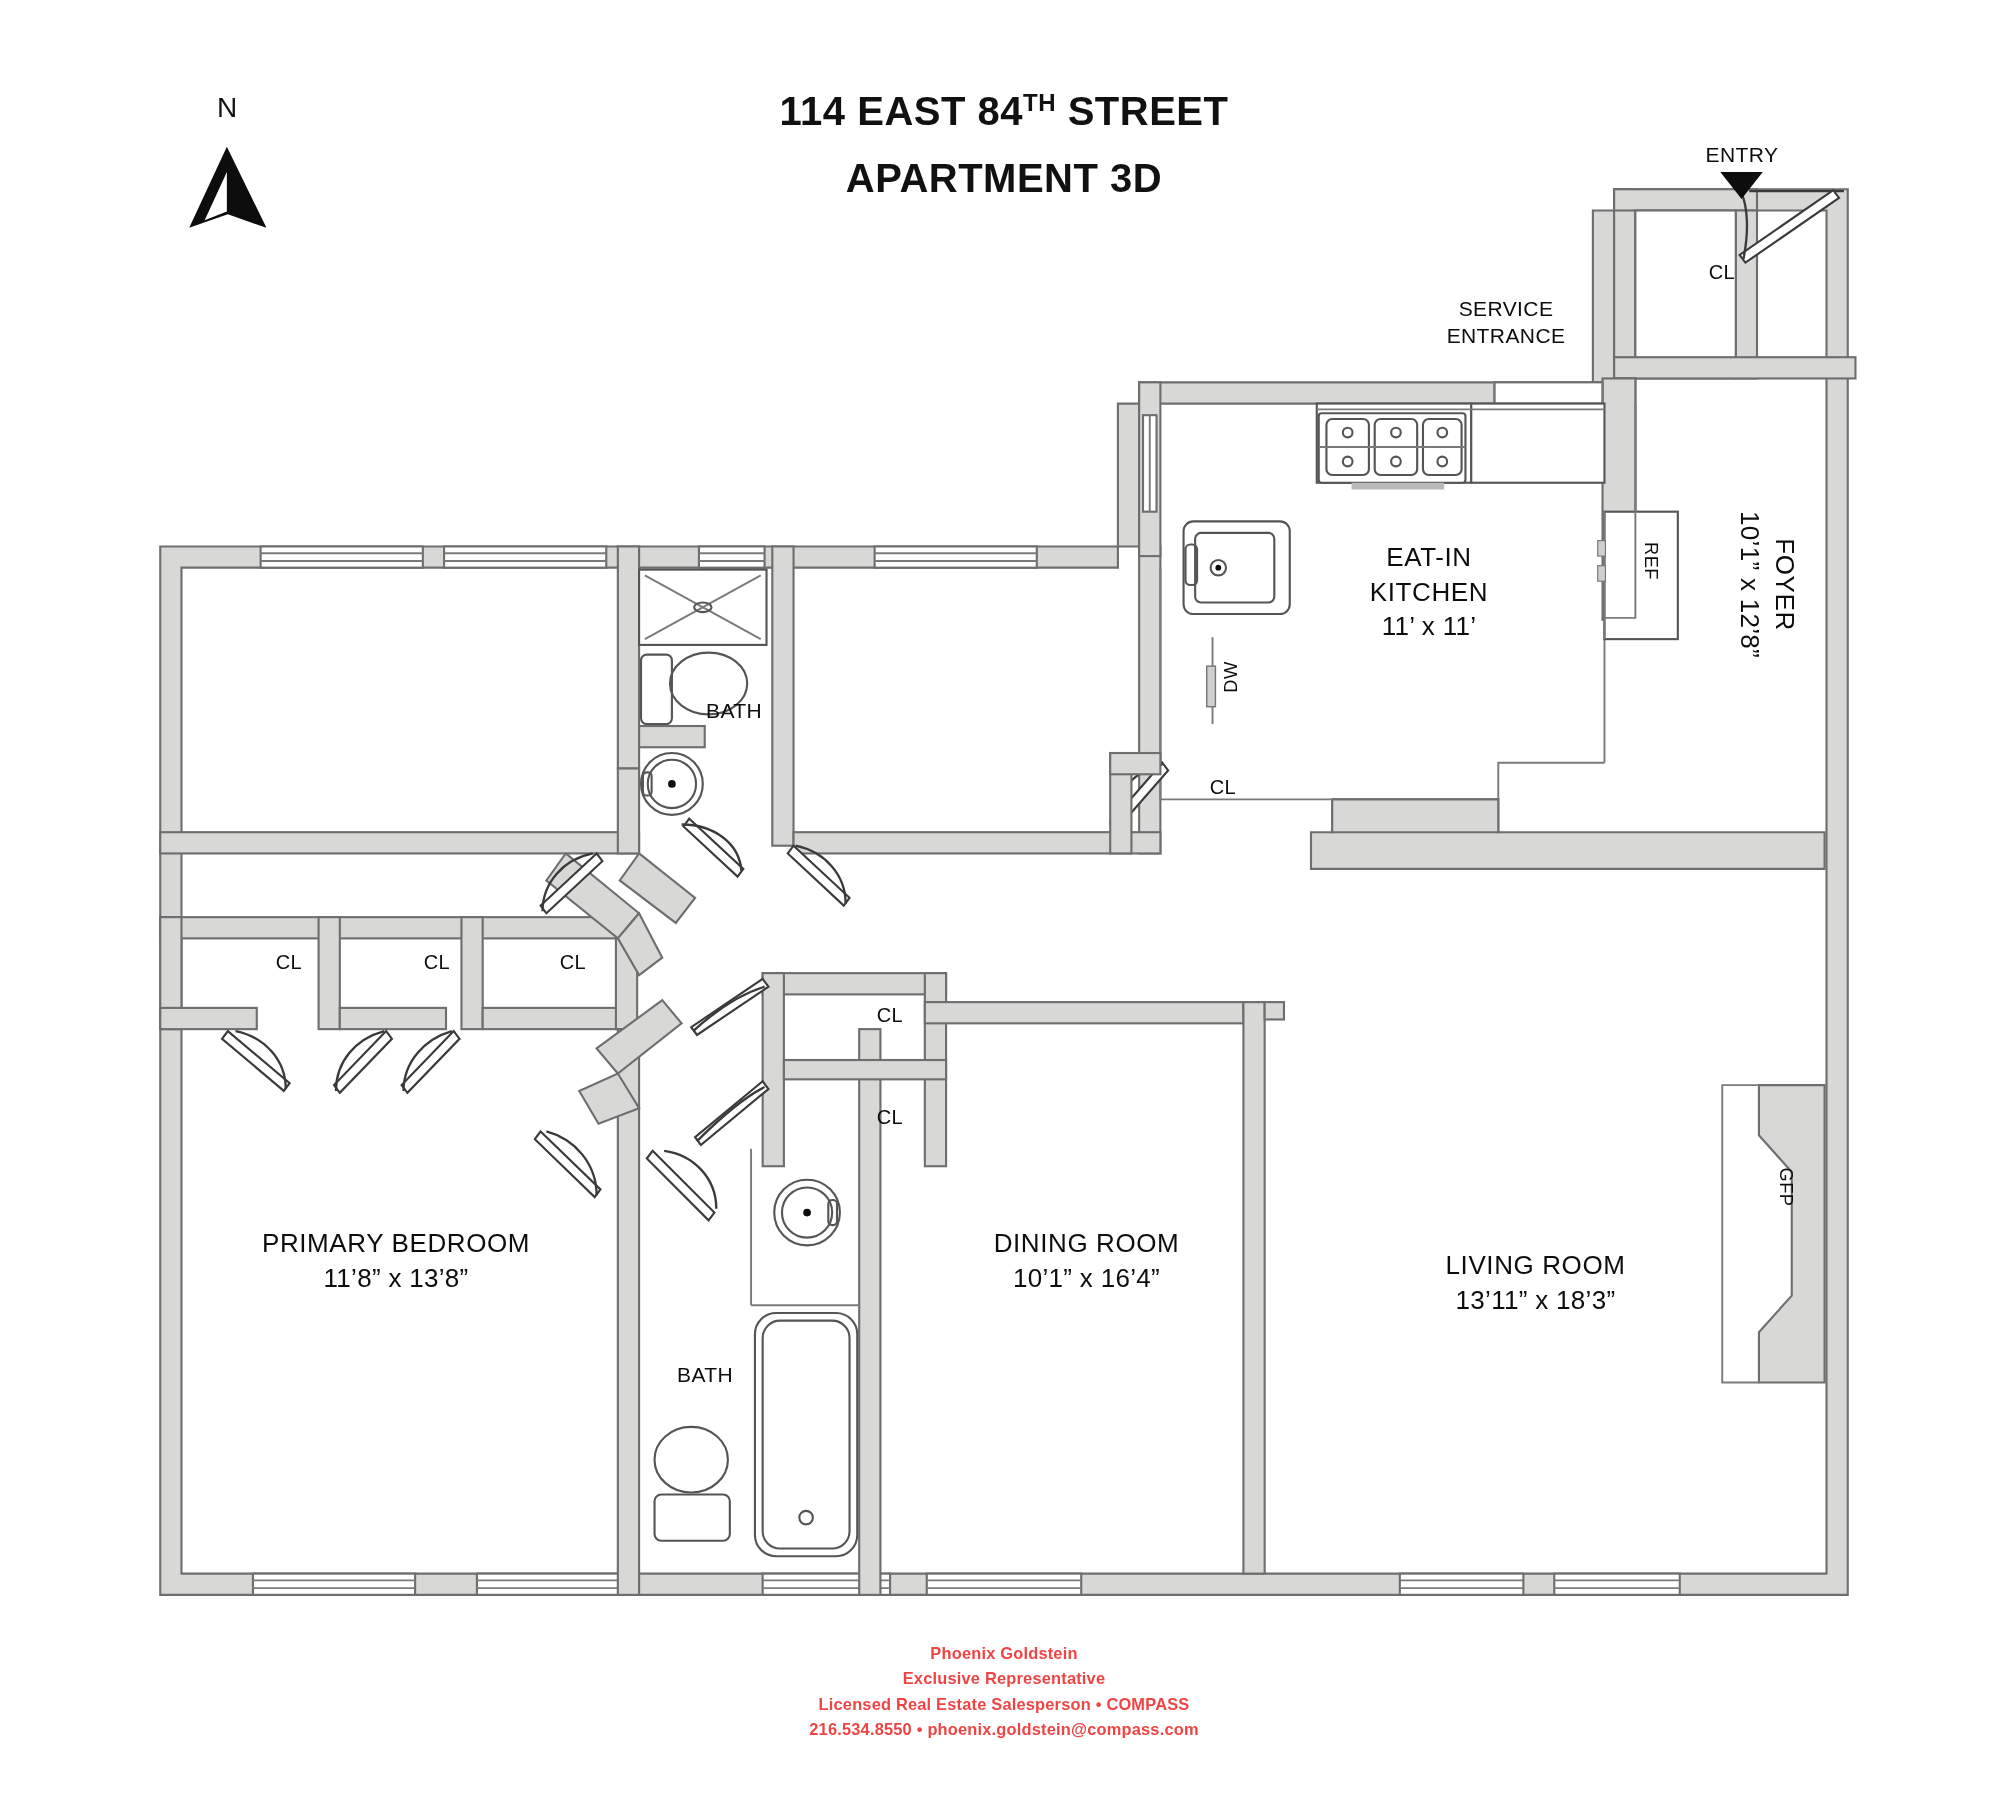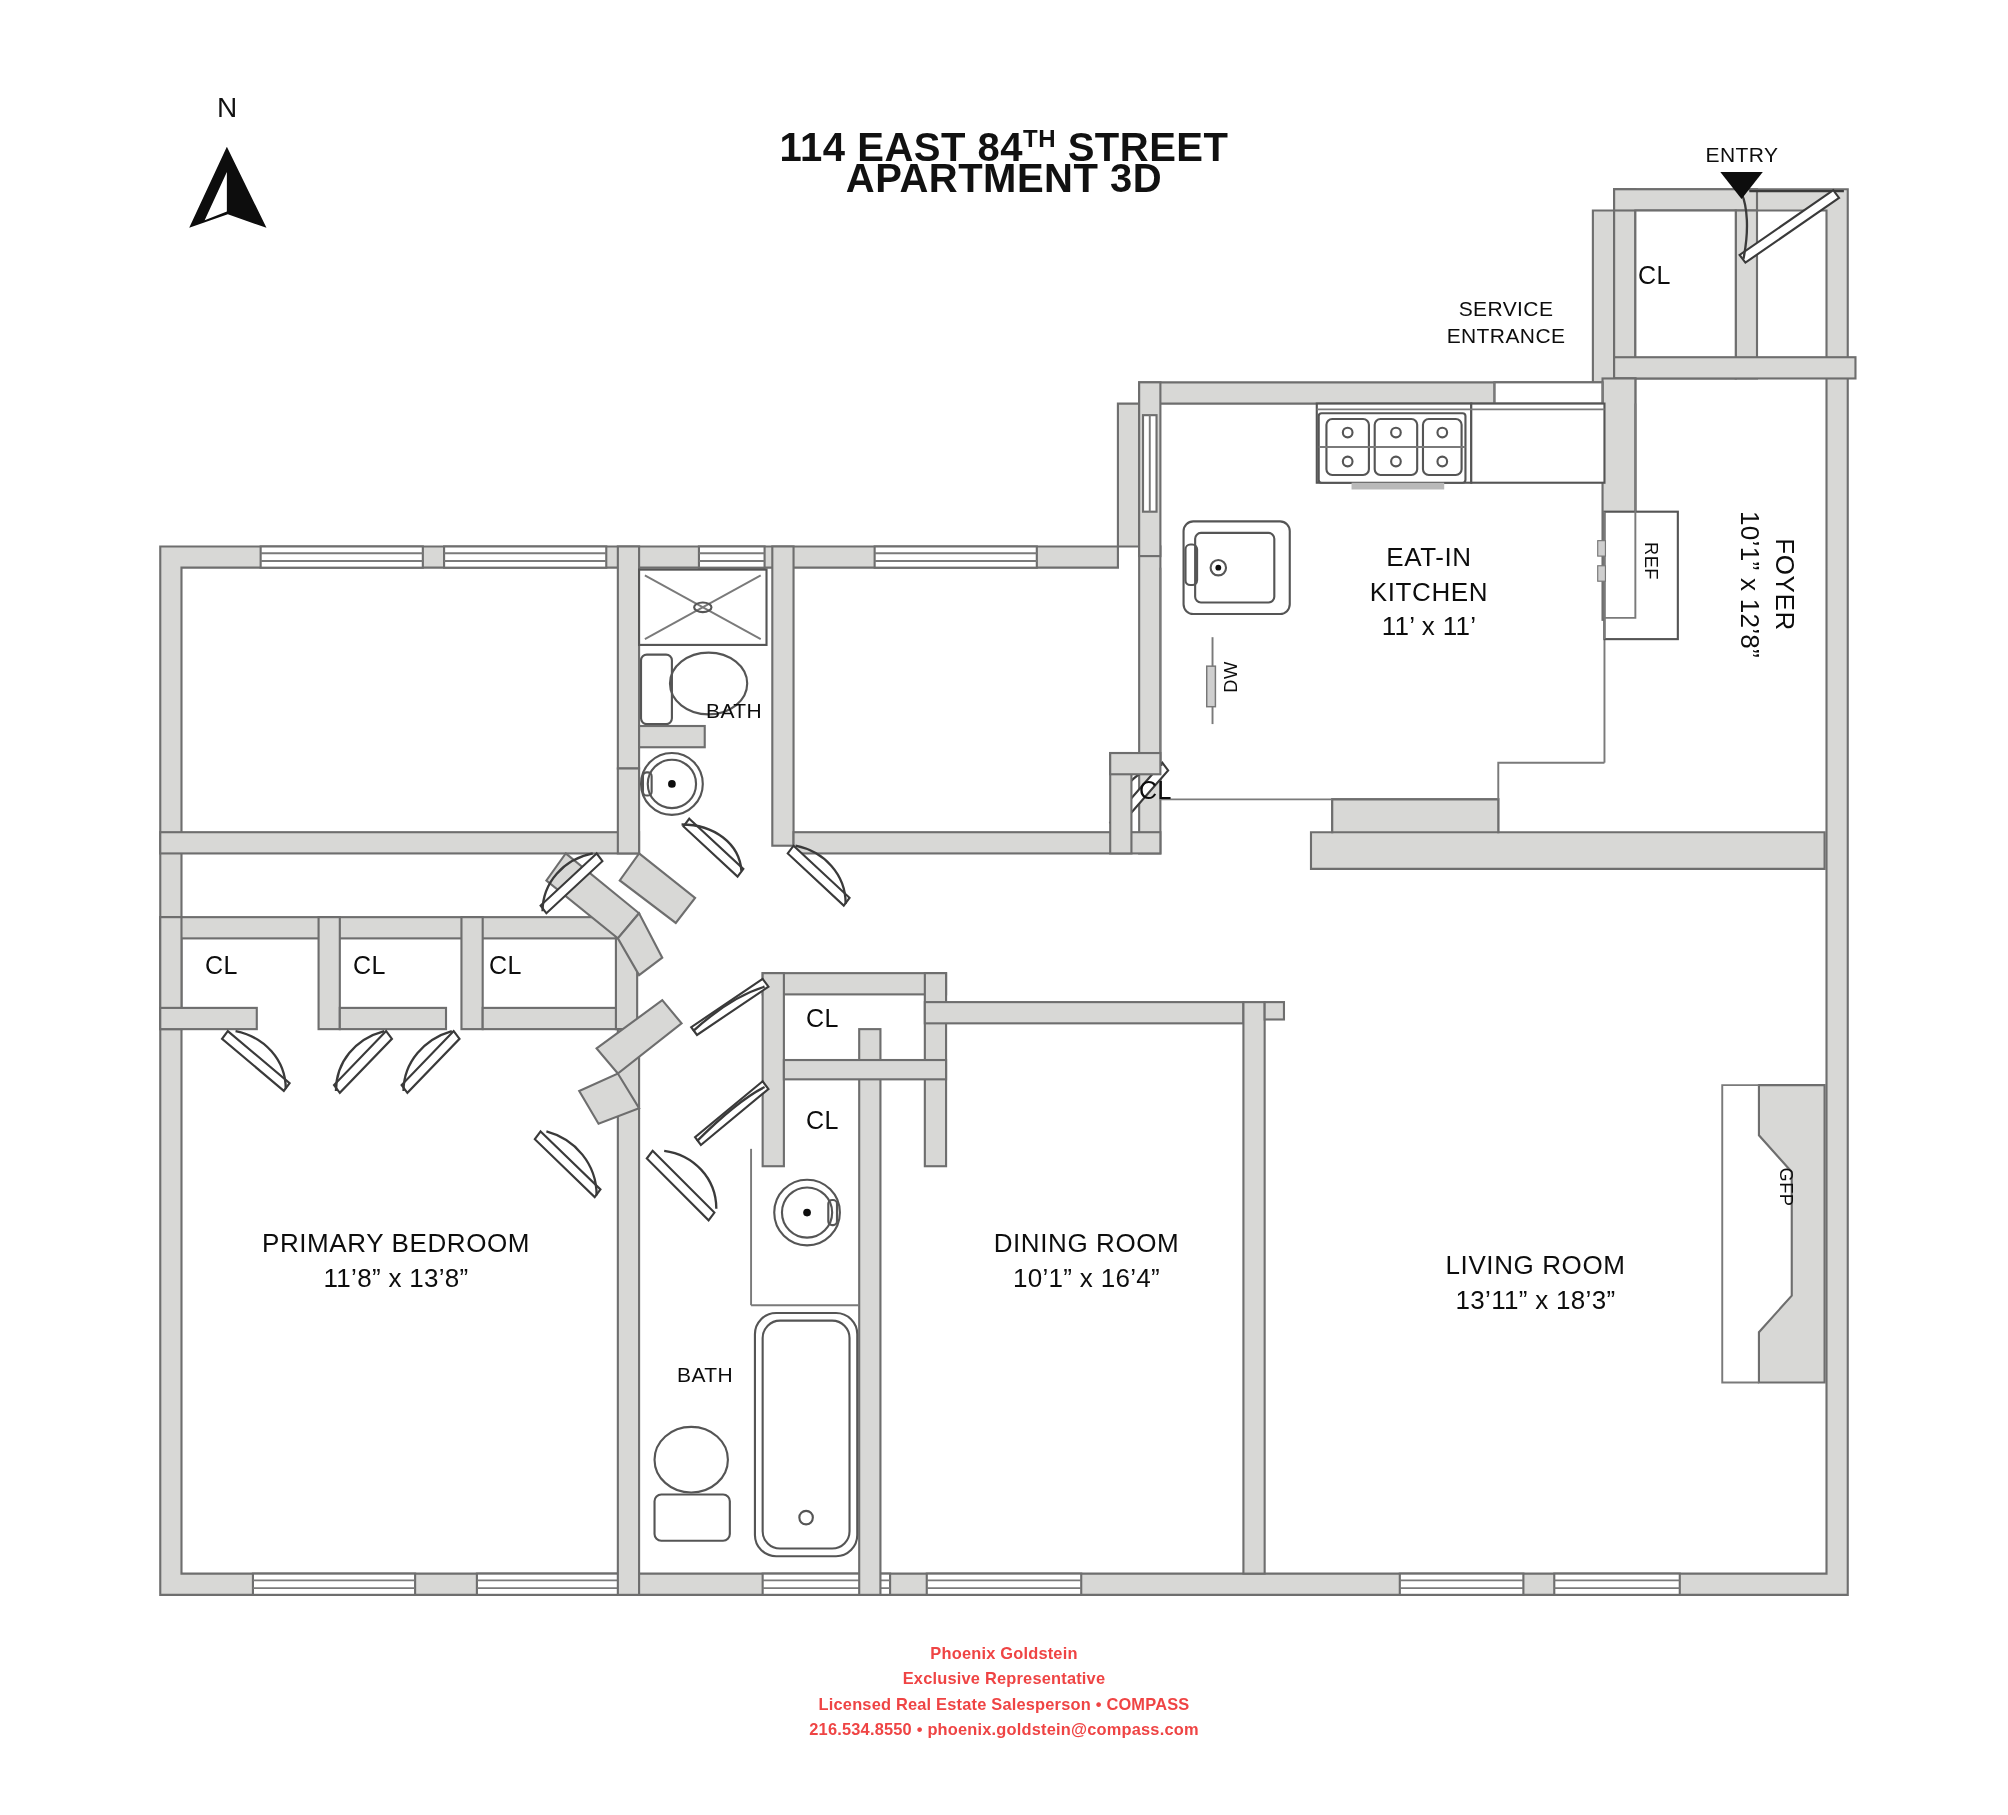--- a/index.html
+++ b/index.html
@@ -5,30 +5,30 @@
   html,body{margin:0;padding:0;background:#ffffff;}
   body{width:2008px;height:1815px;position:relative;overflow:hidden;
        font-family:"Liberation Sans",sans-serif;color:#111;}
 
   #stage{position:absolute;left:0;top:0;width:2008px;height:1815px;}
 
   svg#plan{position:absolute;left:0;top:0;width:2008px;height:1815px;}
 
   .ttl{position:absolute;text-align:center;font-weight:600;color:#111;
        letter-spacing:0.5px;}
-  #title-line1{left:618px;top:89px;width:772px;font-size:40px;margin-top:36px;}
+  #title-line1{left:618px;top:89px;width:772px;font-size:40px;}
   #title-line2{left:618px;top:156px;width:772px;font-size:40px;}
   #title-line1 sup{font-size:24px;vertical-align:super;}
 
   .rlabel{position:absolute;text-align:center;line-height:1.33;}
   .rname{font-size:26px;font-weight:400;letter-spacing:0.6px;color:#0d0d0d;}
   .rdim{font-size:26px;font-weight:400;letter-spacing:0.3px;color:#0d0d0d;}
   .small{font-size:21px;letter-spacing:0.4px;color:#0d0d0d;text-align:center;
          position:absolute;line-height:1.3;}
-  .cl{font-size:25px;letter-spacing:0.4px;color:#0d0d0d;text-align:left;
+  .cl{font-size:20px;letter-spacing:0.4px;color:#0d0d0d;text-align:right;
       position:absolute;}
   .tiny{font-size:18.3px;letter-spacing:0.4px;color:#0d0d0d;position:absolute;}
 
   .rot90{transform:rotate(90deg);transform-origin:center center;}
   .rot-90{transform:rotate(-90deg);transform-origin:center center;}
 
   #northN{position:absolute;left:203px;top:92px;width:48px;text-align:center;
           font-size:28px;font-weight:400;}
 
   #footer{position:absolute;left:521px;top:1641px;width:966px;text-align:center;

